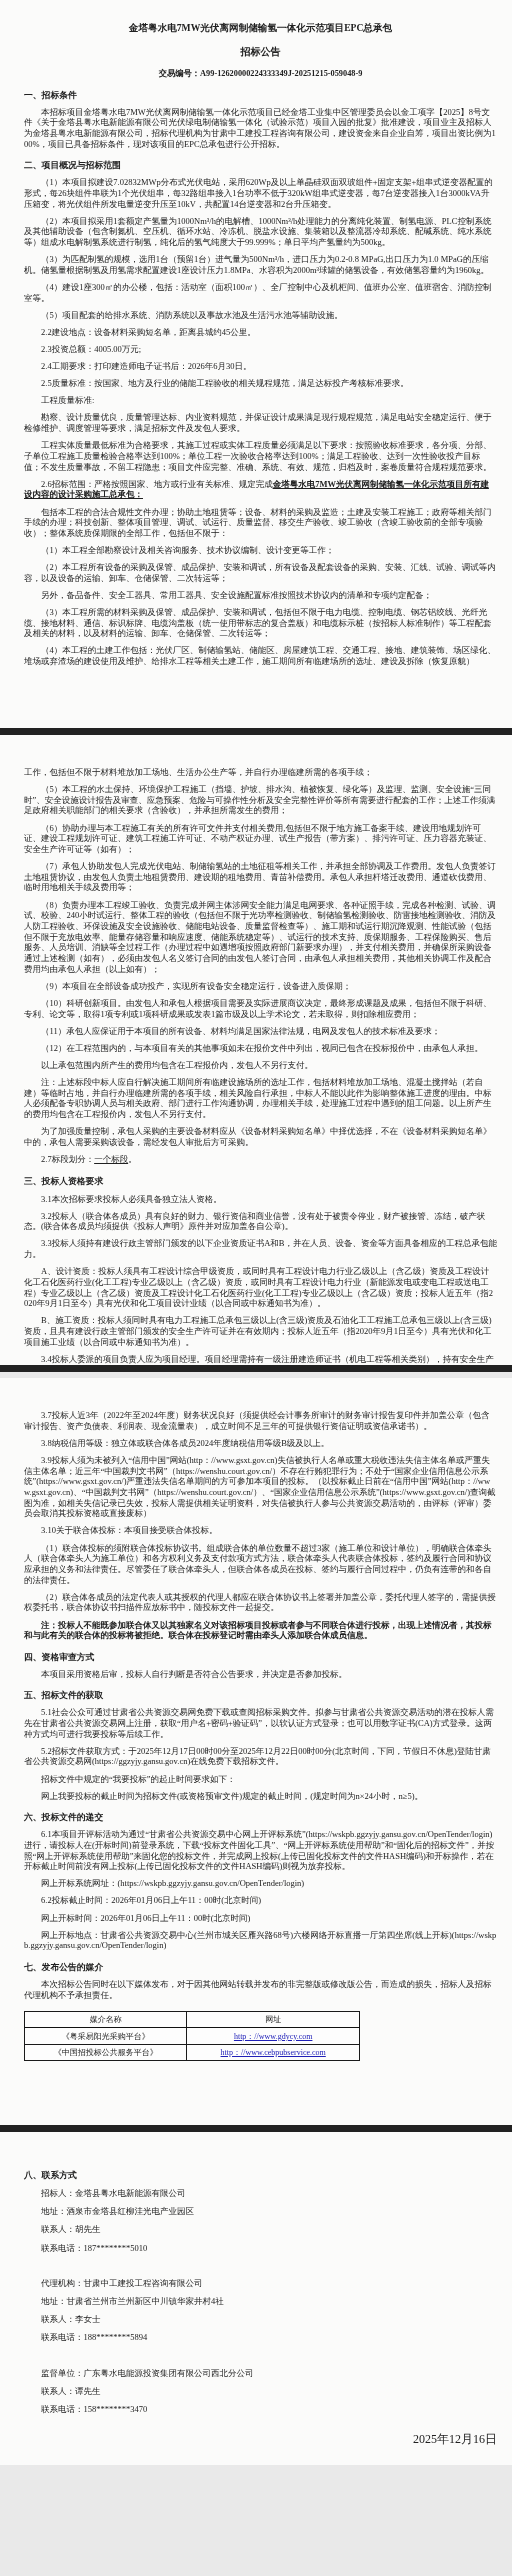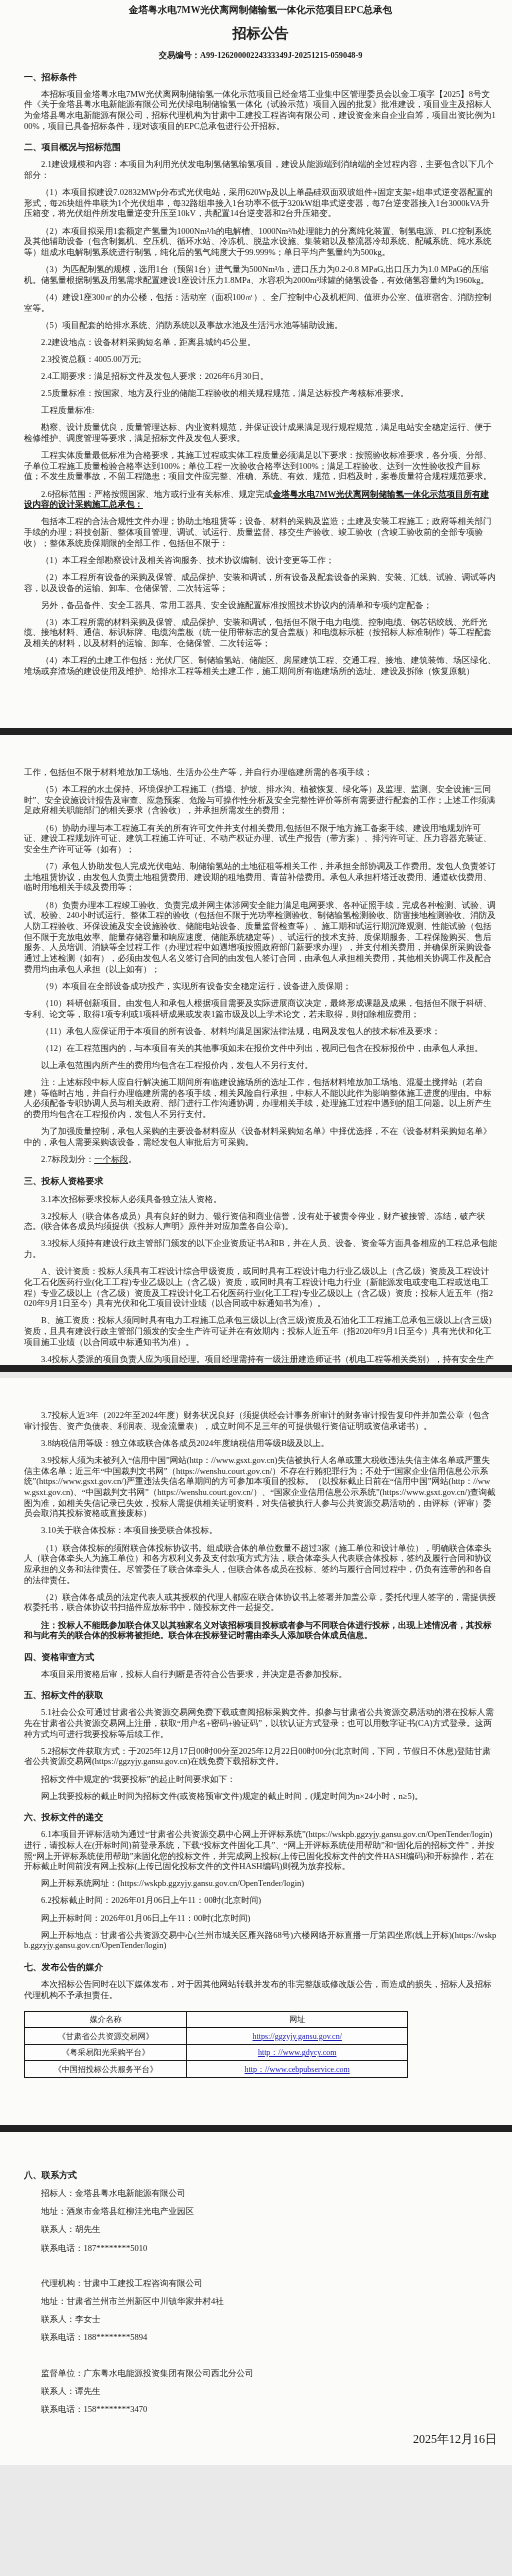--- a/index.html
+++ b/index.html
@@ -9,43 +9,43 @@
     font-family:"Liberation Serif","DejaVu Serif",serif;
     color:#212121;
   }
   #doc { width:512px; }
   .page {
     box-sizing:border-box;
     background:#fbfbfa;
     overflow:hidden;
     padding:0 15px 0 24px;
   }
-  .pg1 { height:728px; padding-top:4px; }
+  .pg1 { height:728px; padding-top:22px; }
   .pg2 { height:630px; padding-top:25.6px; }
   .pg3 { height:747px; padding-top:25.6px;margin-top:6px; }
   .pg4 { height:333px;  padding-top:27px; }
   .page-separator { height:7px; background:#222222; }
 
   .blk { font-size:8.5px; line-height:10.7px; word-break:break-all; }
   .title    { text-align:center; font-weight:bold; font-size:9.6px; line-height:12.8px; margin:0; }
-  .subtitle { text-align:center; font-weight:bold; font-size:14px; line-height:11.7px; margin:11.7px 0 0; }
+  .subtitle { text-align:center; font-weight:bold; font-size:10px; line-height:11.7px; margin:11.7px 0 0; }
   .txno     { text-align:center; font-weight:bold; font-size:8.3px; line-height:10px; margin:10.7px 0 0; }
   .h        { font-weight:bold; font-size:8.8px; margin:10.7px 0 0; }
   .p        { margin:6.4px 0 0; text-indent:2em; }
   .pb       { font-weight:bold; }
   .pn       { text-indent:0; }
   .c        { margin:7.5px 0 0; text-indent:2em; }
   .gapline  { height:17px; }
   .date     { text-align:right; margin-top:19px; font-size:12px; }
 
   .seg-n  {}
   .seg-u  { text-decoration:underline;font-family:Liberation Mono, monospace; }
   .seg-bu { font-weight:bold; text-decoration:underline; }
 
-  table.media { border-collapse:collapse; margin:10.7px 0 0 0; width:384px; background:#fdfdfd; }
+  table.media { border-collapse:collapse; margin:10.7px 0 0 0; width:336px; background:#fdfdfd; }
   .media th, .media td {
     border:1.1px solid #1a1a1a;
     text-align:center;
     font-size:8px;
     font-weight:normal;
     height:15.5px;
     padding:0 3.2px;
     word-break:break-all;
   }
   .media thead th { border-bottom:1.6px solid #111; }
@@ -55,29 +55,28 @@
 <body>
 
 <div id="doc">
     <div class="page pg1">
       <div class="blk title">金塔粤水电7MW光伏离网制储输氢一体化示范项目EPC总承包</div>
       <div class="blk subtitle">招标公告</div>
       <div class="blk txno">交易编号：A99-12620000224333349J-20251215-059048-9</div>
       <div class="blk h">一、招标条件</div>
       <div class="blk p">本招标项目金塔粤水电7MW光伏离网制储输氢一体化示范项目已经金塔工业集中区管理委员会以金工项字【2025】8号文件《关于金塔县粤水电新能源有限公司光伏绿电制储输氢一体化（试验示范）项目入园的批复》批准建设，项目业主及招标人为金塔县粤水电新能源有限公司，招标代理机构为甘肃中工建投工程咨询有限公司，建设资金来自企业自筹，项目出资比例为100%，项目已具备招标条件，现对该项目的EPC总承包进行公开招标。</div>
       <div class="blk h">二、项目概况与招标范围</div>
-      <div class="blk p">2.1建设规模和内容：本项目为利用光伏发电制氢储氢输氢项目，建设从能源端到消纳端的全过程内容，主要包含以下几个部分：</div>
       <div class="blk p">（1）本项目拟建设7.02832MWp分布式光伏电站，采用620Wp及以上单晶硅双面双玻组件+固定支架+组串式逆变器配置的形式，每26块组件串联为1个光伏组串，每32路组串接入1台功率不低于320kW组串式逆变器，每7台逆变器接入1台3000kVA升压箱变，将光伏组件所发电量逆变升压至10kV，共配置14台逆变器和2台升压箱变。</div>
       <div class="blk p">（2）本项目拟采用1套额定产氢量为1000Nm³/h的电解槽、1000Nm³/h处理能力的分离纯化装置、制氢电源、PLC控制系统及其他辅助设备（包含制氮机、空压机、循环水站、冷冻机、脱盐水设施、集装箱以及整流器冷却系统、配碱系统、纯水系统等）组成水电解制氢系统进行制氢，纯化后的氢气纯度大于99.999%；单日平均产氢量约为500kg。</div>
       <div class="blk p">（3）为匹配制氢的规模，选用1台（预留1台）进气量为500Nm³/h，进口压力为0.2-0.8 MPaG,出口压力为1.0 MPaG的压缩机。储氢量根据制氢及用氢需求配置建设1座设计压力1.8MPa、水容积为2000m³球罐的储氢设备，有效储氢容量约为1960kg。</div>
       <div class="blk p">（4）建设1座300㎡的办公楼，包括：活动室（面积100㎡）、全厂控制中心及机柜间、值班办公室、值班宿舍、消防控制室等。</div>
       <div class="blk p">（5）项目配套的给排水系统、消防系统以及事故水池及生活污水池等辅助设施。</div>
       <div class="blk p">2.2建设地点：设备材料采购短名单，距离县城约45公里。</div>
       <div class="blk p">2.3投资总额：4005.00万元;</div>
-      <div class="blk p">2.4工期要求：满足招标文件及发包人要求：2026年6月30日。</div>
+      <div class="blk p">2.4工期要求：打印建造师电子证书后：2026年6月30日。</div>
       <div class="blk p">2.5质量标准：按国家、地方及行业的储能工程验收的相关规程规范，满足达标投产考核标准要求。</div>
       <div class="blk p">工程质量标准:</div>
       <div class="blk p">勘察、设计质量优良，质量管理达标、内业资料规范，并保证设计成果满足现行规程规范，满足电站安全稳定运行、便于检修维护、调度管理等要求，满足招标文件及发包人要求。</div>
       <div class="blk p">工程实体质量最低标准为合格要求，其施工过程或实体工程质量必须满足以下要求：按照验收标准要求，各分项、分部、子单位工程施工质量检验合格率达到100%；单位工程一次验收合格率达到100%；满足工程验收、达到一次性验收投产目标值；不发生质量事故，不留工程隐患；项目文件应完整、准确、系统、有效、规范，归档及时，案卷质量符合规程规范要求。</div>
       <div class="blk p"><span class="seg-n">2.6招标范围：严格按照国家、地方或行业有关标准、规定完成</span><span class="seg-bu">金塔粤水电7MW光伏离网制储输氢一体化示范项目所有建设内容的设计采购施工总承包：</span></div>
       <div class="blk p">包括本工程的合法合规性文件办理；协助土地租赁等；设备、材料的采购及监造；土建及安装工程施工；政府等相关部门手续的办理；科技创新、整体项目管理、调试、试运行、质量监督、移交生产验收、竣工验收（含竣工验收前的全部专项验收）；整体系统质保期限的全部工作，包括但不限于：</div>
       <div class="blk p">（1）本工程全部勘察设计及相关咨询服务、技术协议编制、设计变更等工作；</div>
       <div class="blk p">（2）本工程所有设备的采购及保管、成品保护、安装和调试，所有设备及配套设备的采购、安装、汇线、试验、调试等内容，以及设备的运输、卸车、仓储保管、二次转运等；</div>
       <div class="blk p">另外，备品备件、安全工器具、常用工器具、安全设施配置标准按照技术协议内的清单和专项约定配备；</div>
       <div class="blk p">（3）本工程所需的材料采购及保管、成品保护、安装和调试，包括但不限于电力电缆、控制电缆、钢芯铝绞线、光纤光缆、接地材料、通信、标识标牌、电缆沟盖板（统一使用带标志的复合盖板）和电缆标示桩（按招标人标准制作）等工程配套及相关的材料，以及材料的运输、卸车、仓储保管、二次转运等；</div>
@@ -135,24 +134,20 @@
       <div class="blk p">本次招标公告同时在以下媒体发布，对于因其他网站转载并发布的非完整版或修改版公告，而造成的损失，招标人及招标代理机构不予承担责任。</div>
       <table class="media">
         <thead>
           <tr>
             <th style="width: 155px;">媒介名称</th>
             <th>网址</th>
           </tr>
         </thead>
         <tbody>
           <tr>
-            <td>《甘肃省公共资源交易网》</td>
-            <td><span class="link">https://ggzyjy.gansu.gov.cn/</span></td>
-          </tr>
-          <tr>
             <td>《粤采易阳光采购平台》</td>
             <td><span class="link">http：//www.gdycy.com</span></td>
           </tr>
           <tr>
             <td>《中国招投标公共服务平台》</td>
             <td><span class="link">http：//www.cebpubservice.com</span></td>
           </tr>
         </tbody>
       </table>
     </div>

